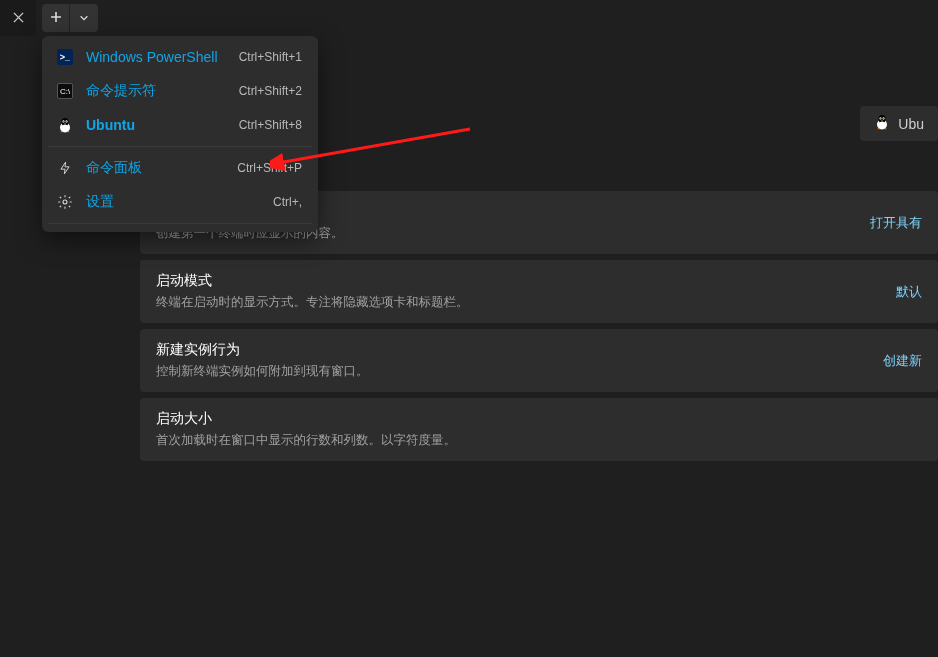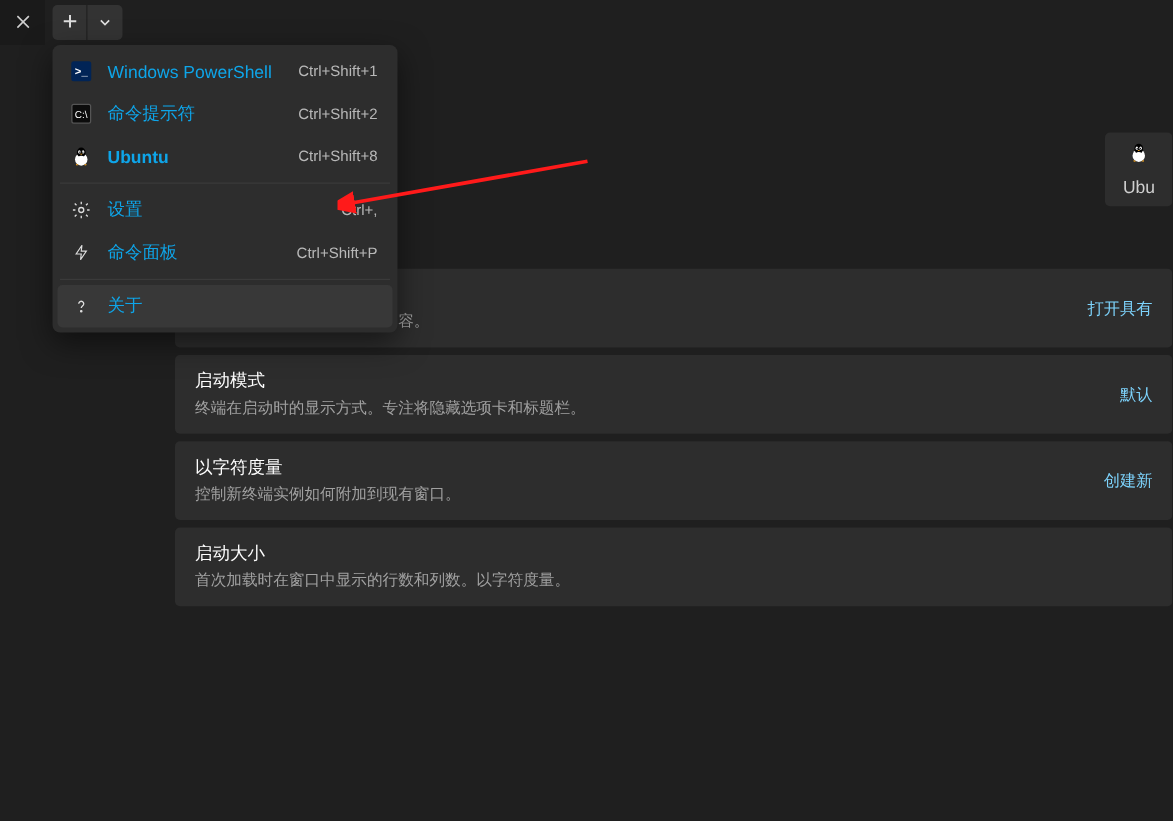--- a/index.html
+++ b/index.html
@@ -88,21 +88,20 @@
     .card-right {
       color: #7dd3fc; font-size: 13px;
       white-space: nowrap;
       margin-left: 20px;
     }
     .pill {
       display: inline-flex; align-items: center; gap: 8px;
       background: #2d2d2d;
       border-radius: 4px;
       padding: 8px 14px;
-      flex-direction: column;
     }
     .top-strip {
       display: flex;
       align-items: center;
       justify-content: space-between;
       padding: 70px 0 10px 0;
     }
     .top-strip .desc { color: #cfcfcf; font-size: 13px; }
     .ubuntu-pill { position: relative; }
     .ubuntu-pill .tux { display:inline-block; width: 16px; height:16px; }
@@ -183,47 +182,38 @@
           <path d="M8 28 Q6 32 12 30 Z" fill="#f5a623"></path>
           <path d="M24 28 Q26 32 20 30 Z" fill="#f5a623"></path>
         </svg>
     </span>
     <span class="dd-label bold">Ubuntu</span>
     <span class="dd-short">Ctrl+Shift+8</span>
   </div>
   <div class="dd-sep"></div>
   <div class="dd-item">
     <span class="dd-icon">
+      <svg width="14" height="16" viewBox="0 0 24 24" fill="none" stroke="#dcdcdc" stroke-width="1.6">
+          <path d="M13 2 L5 14 H12 L11 22 L19 10 H12 Z"></path>
+        </svg>
+    </span>
+    <span class="dd-label">命令面板</span>
+    <span class="dd-short">Ctrl+Shift+P</span>
+  </div>
+  <div class="dd-item">
+    <span class="dd-icon">
       <svg width="16" height="16" viewBox="0 0 24 24" fill="none" stroke="#dcdcdc" stroke-width="1.6">
           <circle cx="12" cy="12" r="3"></circle>
           <path d="M12 2v3M12 19v3M4.2 4.2l2.1 2.1M17.7 17.7l2.1 2.1M2 12h3M19 12h3M4.2 19.8l2.1-2.1M17.7 6.3l2.1-2.1"></path>
         </svg>
     </span>
     <span class="dd-label">设置</span>
     <span class="dd-short">Ctrl+,</span>
   </div>
-  <div class="dd-item">
-    <span class="dd-icon">
-      <svg width="14" height="16" viewBox="0 0 24 24" fill="none" stroke="#dcdcdc" stroke-width="1.6">
-          <path d="M13 2 L5 14 H12 L11 22 L19 10 H12 Z"></path>
-        </svg>
-    </span>
-    <span class="dd-label">命令面板</span>
-    <span class="dd-short">Ctrl+Shift+P</span>
-  </div>
   <div class="dd-sep"></div>
-  <div class="dd-item hovered">
-    <span class="dd-icon">
-      <svg width="16" height="16" viewBox="0 0 24 24" fill="none" stroke="#dcdcdc" stroke-width="1.6">
-          <path d="M9 9a3 3 0 1 1 4.5 2.6C12.5 12.5 12 13 12 14"></path>
-          <circle cx="12" cy="18" r="0.8" fill="#dcdcdc"></circle>
-        </svg>
-    </span>
-    <span class="dd-label">关于</span>
-  </div>
 </div>
 
 <svg class="arrow" width="220" height="70">
   <defs>
     <marker id="ah" markerWidth="10" markerHeight="10" refX="2" refY="3" orient="auto">
       <path d="M0,0 L0,6 L8,3 Z" fill="#ff1a1a"></path>
     </marker>
   </defs>
   <line x1="200" y1="4" x2="8" y2="38" stroke="#ff1a1a" stroke-width="3" marker-end="url(#ah)"></line>
 </svg>
@@ -265,21 +255,21 @@
     <div class="card">
       <div class="card-left">
         <div class="card-title">启动模式</div>
         <div class="card-desc">终端在启动时的显示方式。专注将隐藏选项卡和标题栏。</div>
       </div>
       <div class="card-right">默认</div>
     </div>
 
     <div class="card">
       <div class="card-left">
-        <div class="card-title">以字符度量</div>
+        <div class="card-title">新建实例行为</div>
         <div class="card-desc">控制新终端实例如何附加到现有窗口。</div>
       </div>
       <div class="card-right">创建新</div>
     </div>
 
     <div class="card">
       <div class="card-left">
         <div class="card-title">启动大小</div>
         <div class="card-desc">首次加载时在窗口中显示的行数和列数。以字符度量。</div>
       </div>

